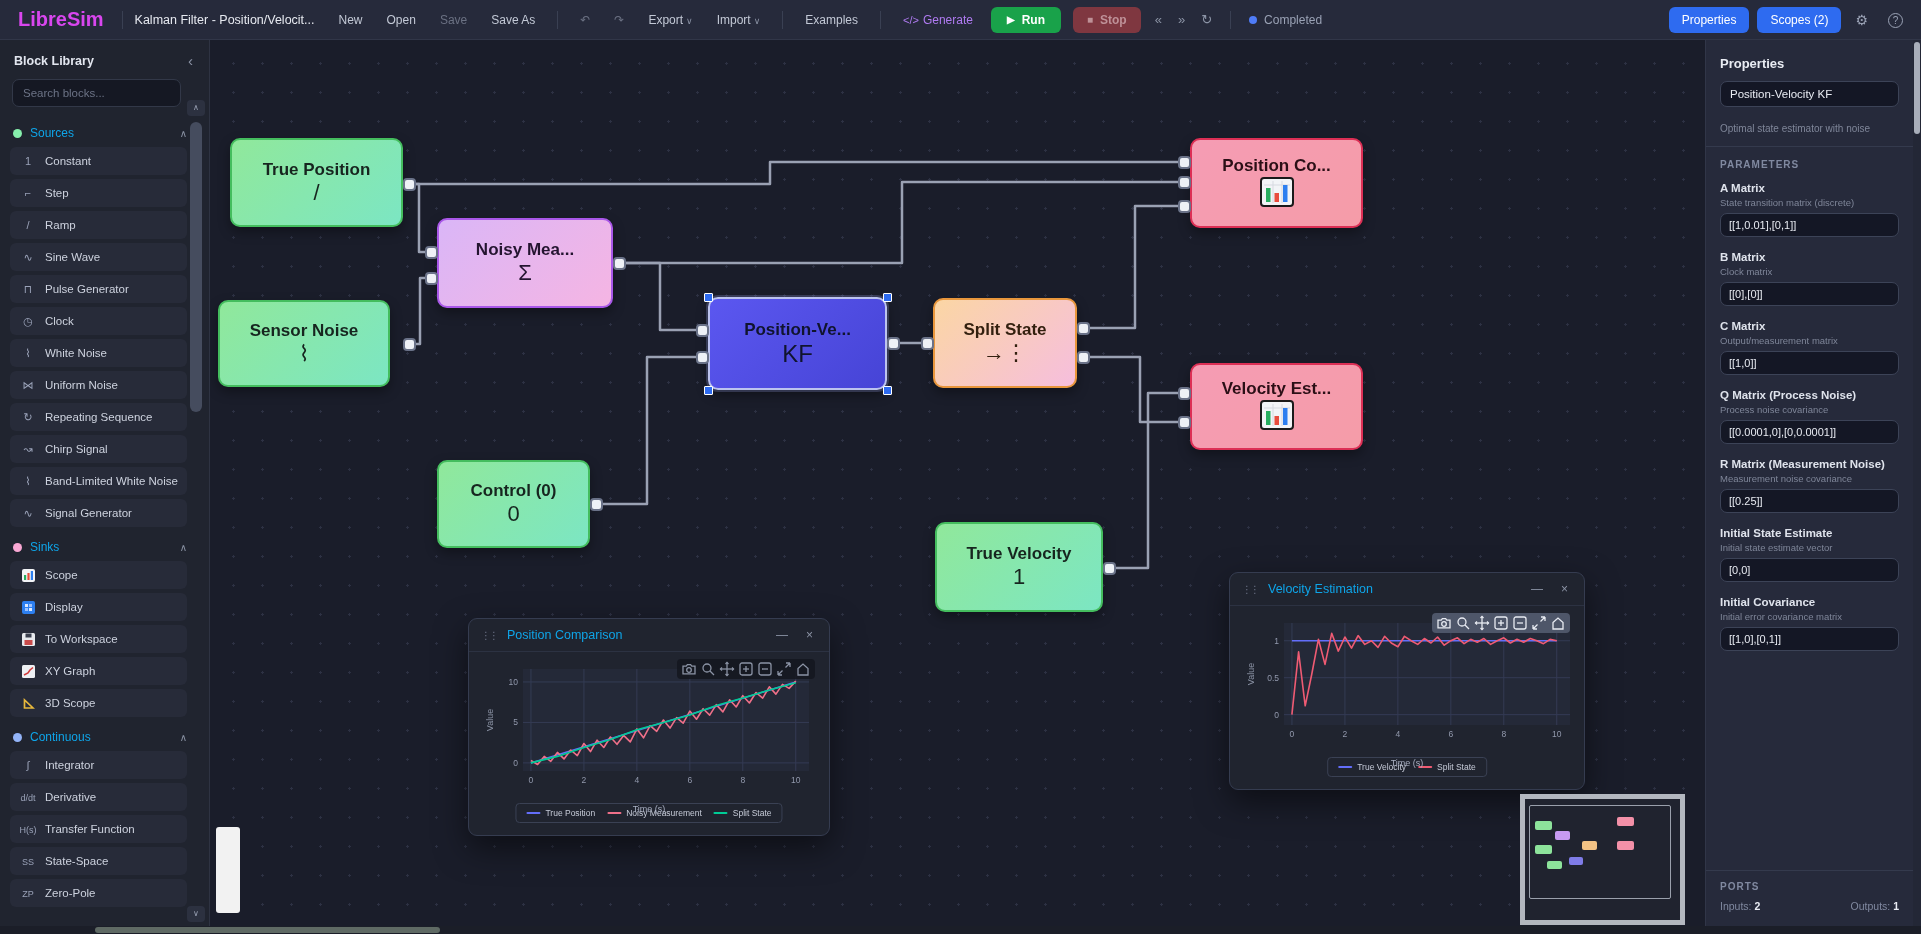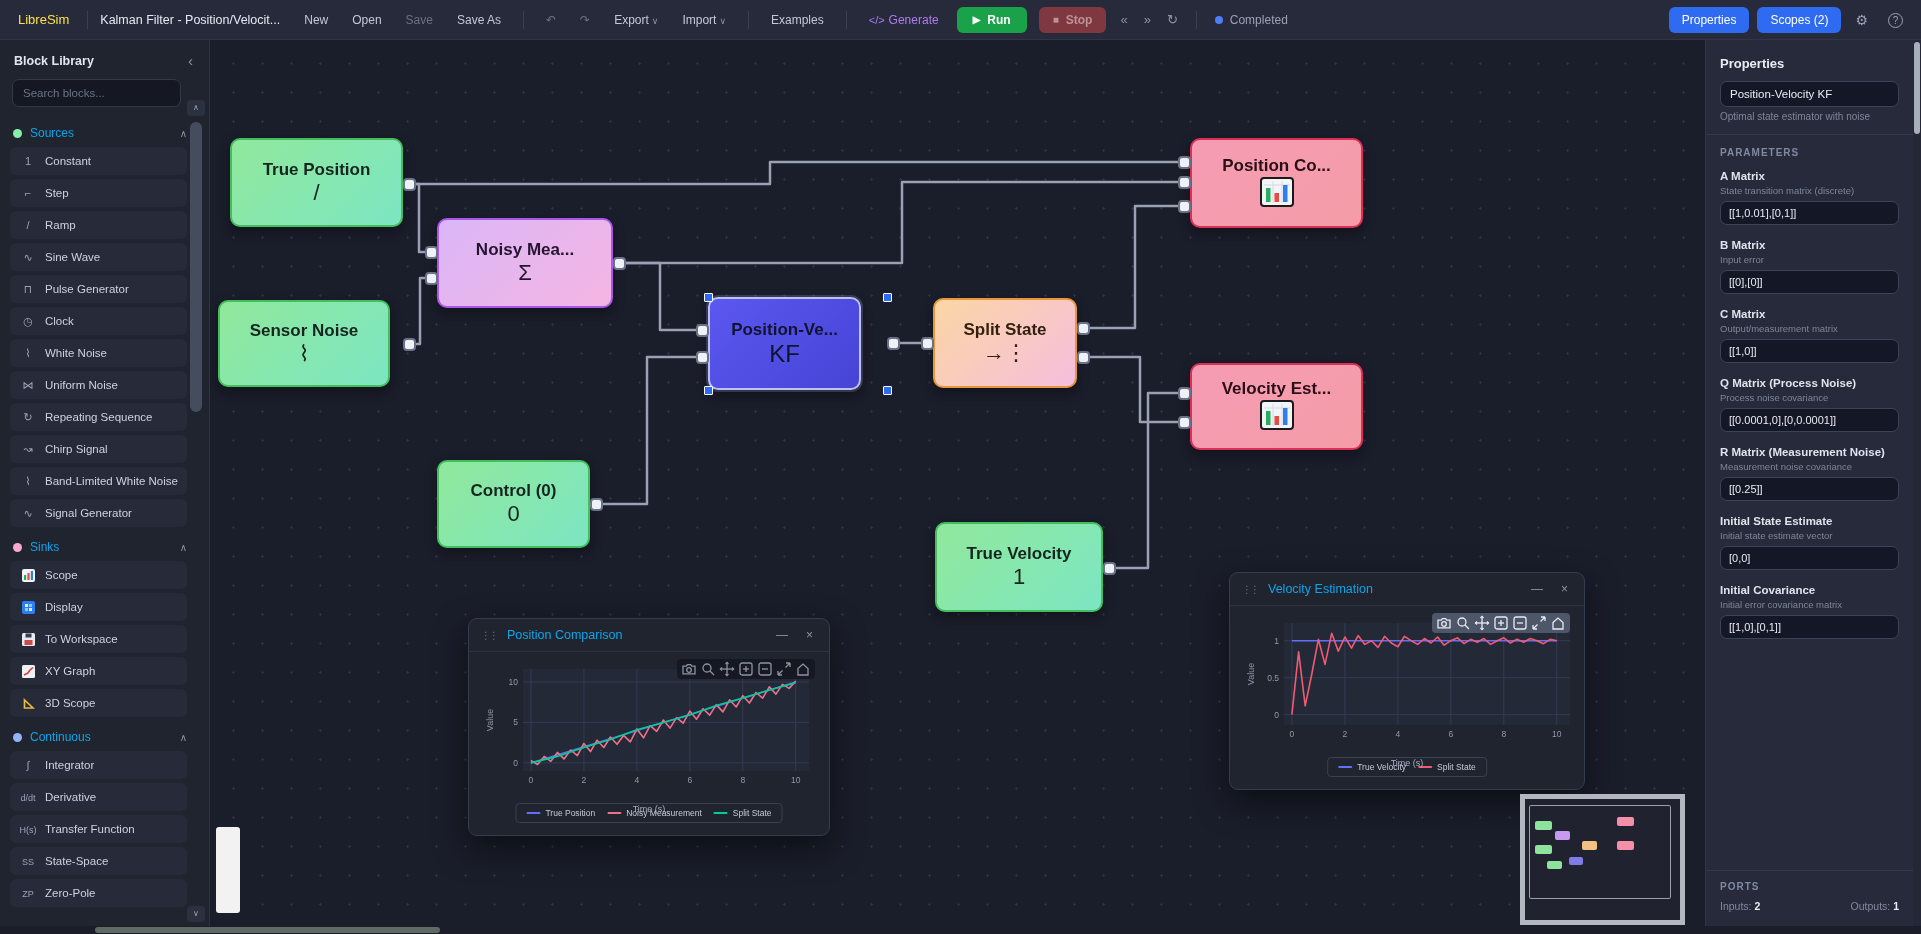--- a/index.html
+++ b/index.html
@@ -2,21 +2,21 @@
 <html><head>
 <meta charset="utf-8">
 <style>
   * { margin:0; padding:0; box-sizing:border-box; }
   html,body { width:1921px; height:934px; overflow:hidden; background:#191c28;
     font-family:"Liberation Sans","DejaVu Sans",sans-serif; }
 
   
   .topbar { position:absolute; left:0; top:0; width:1921px; height:40px; background:#262a3b;
     border-bottom:1px solid #313648; display:flex; align-items:center; padding:0 12px; gap:4px; z-index:50;}
-  .logo { color:#fde047; font-weight:normal; font-size:13px; padding:0 6px; }
+  .logo { color:#d946ef; font-weight:bold; font-size:20px; padding:0 6px; }
   .tdiv { width:1px; height:18px; background:#3a4053; margin:0 8px; }
   .doc-title { color:#e6e9f0; font-size:12.5px; margin-right:10px; white-space:nowrap;}
   .mbtn { color:#c3c9d6; font-size:12px; padding:6px 10px; border-radius:6px; cursor:pointer; white-space:nowrap;}
   .mbtn.dim { color:#6b7183; }
   .caret { font-size:9px; color:#8b93a5; margin-left:3px;}
   .gen { color:#b07bf2; }
   .gen .code { font-size:11px; margin-right:4px;}
   .runbtn { background:#19a24a; color:#fff; font-size:12px; font-weight:bold; border:none;
     border-radius:6px; padding:6px 16px; margin:0 4px; cursor:pointer; display:flex; align-items:center; gap:7px;}
   .stopbtn { background:#8f3a42; color:#d9a3a8; font-size:12px; font-weight:bold; border:none;
@@ -110,21 +110,21 @@
   .mm-block { position:absolute; border-radius:2px;}
 
   .artifact { position:absolute; background:#f2f2f2; border-radius:3px; z-index:15;}
 
   
   .props { position:absolute; left:1705px; top:40px; width:208px; bottom:8px; background:#262a3b;
     border-left:1px solid #313648; z-index:40; padding:16px 14px; overflow:hidden;}
   .p-title { color:#e9ecf3; font-size:13px; font-weight:bold; margin-bottom:10px;}
   .p-name-input { width:100%; background:#141725; border:1px solid #3c4357; border-radius:7px;
     color:#e8ebf2; font-size:11.5px; padding:6px 9px; outline:none; font-family:inherit;}
-  .p-sub { color:#7f8699; font-size:10px; margin:4px 0 12px;}
+  .p-sub { color:#7f8699; font-size:10px; margin:16px 0 12px;}
   .p-div { height:1px; background:#343a4d; margin:4px -14px 12px;}
   .p-sec { color:#8089a0; font-size:10px; font-weight:bold; letter-spacing:1px; margin-bottom:12px;}
   .p-field { margin-bottom:14px;}
   .p-label { color:#dfe3ec; font-size:11.5px; font-weight:bold; margin-bottom:3px;}
   .p-desc { color:#7f8699; font-size:9.5px; margin-bottom:5px;}
   .p-input { width:100%; background:#141725; border:1px solid #3c4357; border-radius:7px;
     color:#e8ebf2; font-size:11px; padding:5px 8px; outline:none; font-family:inherit;}
   .p-ports { position:absolute; left:0; right:0; bottom:0; padding:10px 14px 14px; border-top:1px solid #343a4d;}
   .p-ports-row { display:flex; justify-content:space-between; margin-top:8px;}
   .p-port-lab { color:#8089a0; font-size:10.5px;}
@@ -349,21 +349,21 @@
         <span class="b-sym">/</span>
       </div>
       <div class="block source" style="left: 8px; top: 260px; width: 172px; height: 87px;">
         <span class="b-label">Sensor Noise</span>
         <span class="b-sym">⌇</span>
       </div>
       <div class="block math" style="left: 227px; top: 178px; width: 176px; height: 90px;">
         <span class="b-label">Noisy Mea...</span>
         <span class="b-sym">Σ</span>
       </div>
-      <div class="block kf" style="left: 498px; top: 257px; width: 153px; height: 93px;">
+      <div class="block kf" style="left: 498px; top: 257px; width: 179px; height: 93px;">
         <span class="b-label">Position-Ve...</span>
         <span class="b-sym">KF</span>
       </div>
       <div class="block split" style="left: 723px; top: 258px; width: 144px; height: 90px;">
         <span class="b-label">Split State</span>
         <span class="b-sym">→⋮</span>
       </div>
       <div class="block source" style="left: 227px; top: 420px; width: 153px; height: 88px;">
         <span class="b-label">Control (0)</span>
         <span class="b-sym">0</span>
@@ -623,21 +623,21 @@
   <div class="p-title">Properties</div>
   <input class="p-name-input" type="text" value="Position-Velocity KF" style="">
   <div class="p-sub">Optimal state estimator with noise</div>
   <div class="p-div"></div>
   <div class="p-sec">PARAMETERS</div>
   <div id="prop-fields">
       <div class="p-field"><div class="p-label">A Matrix</div>
     <div class="p-desc">State transition matrix (discrete)</div>
     <input class="p-input" value="[[1,0.01],[0,1]]" style=""></div>
       <div class="p-field"><div class="p-label">B Matrix</div>
-    <div class="p-desc">Input error</div>
+    <div class="p-desc">Clock matrix</div>
     <input class="p-input" value="[[0],[0]]" style=""></div>
       <div class="p-field"><div class="p-label">C Matrix</div>
     <div class="p-desc">Output/measurement matrix</div>
     <input class="p-input" value="[[1,0]]" style=""></div>
       <div class="p-field"><div class="p-label">Q Matrix (Process Noise)</div>
     <div class="p-desc">Process noise covariance</div>
     <input class="p-input" value="[[0.0001,0],[0,0.0001]]" style=""></div>
       <div class="p-field"><div class="p-label">R Matrix (Measurement Noise)</div>
     <div class="p-desc">Measurement noise covariance</div>
     <input class="p-input" value="[[0.25]]" style=""></div>

